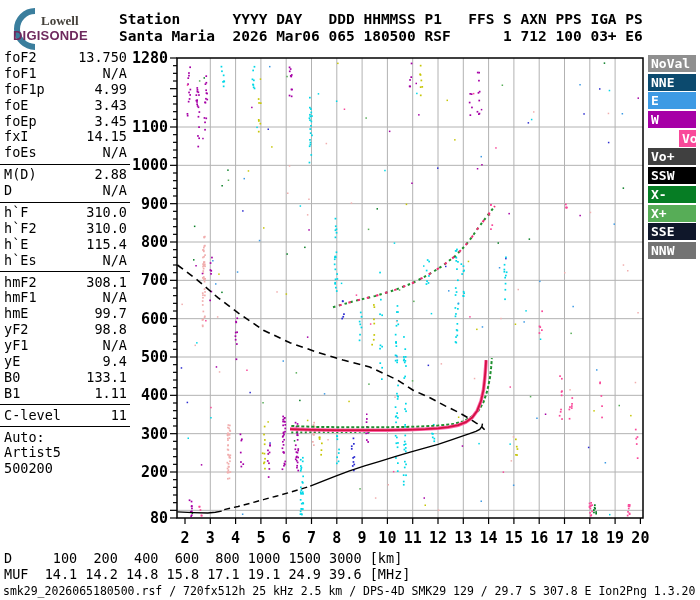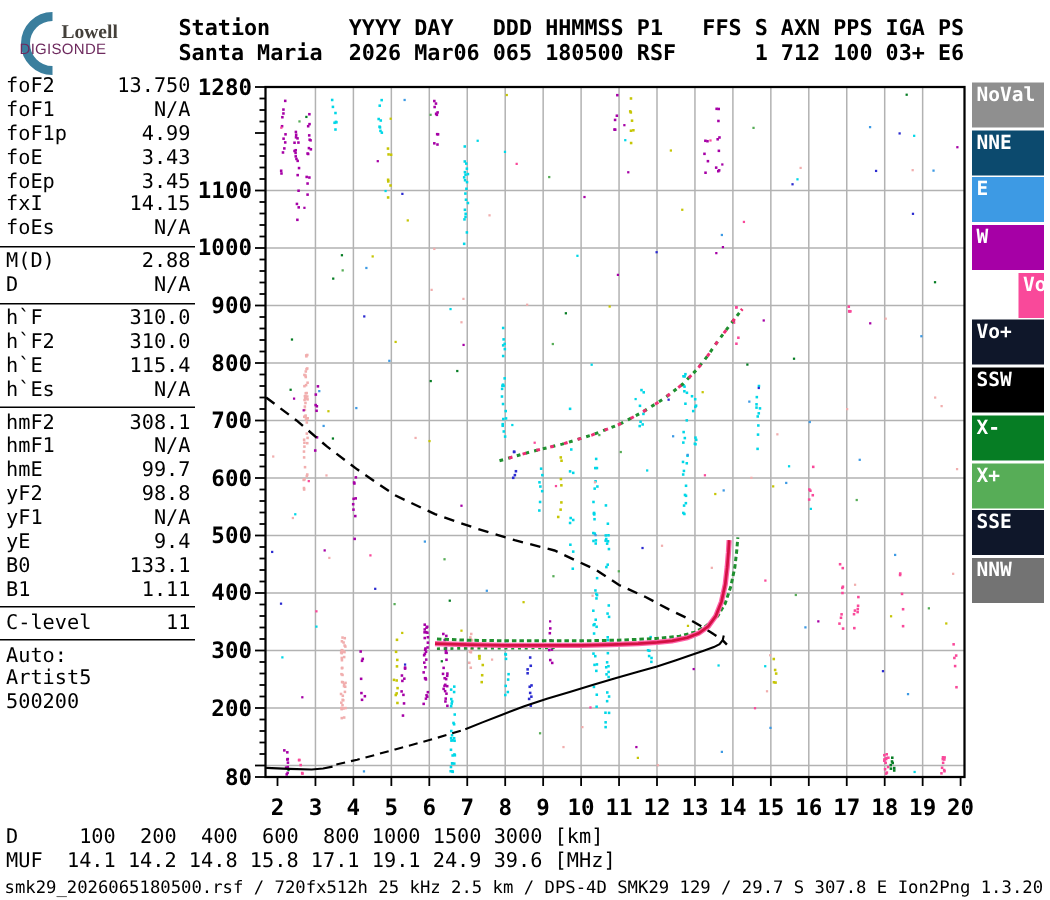--- a/index.html
+++ b/index.html
@@ -3,28 +3,28 @@
 <meta charset="utf-8">
 <style>
   html,body{margin:0;padding:0;background:#fff;}
   .screen{position:relative;width:700px;height:600px;background:#fff;overflow:hidden;
           font-family:"DejaVu Sans Mono",monospace;color:#000;}
   .abs{position:absolute;}
   .logo{left:4px;top:4px;width:118px;height:46px;}
   .logo-top{position:absolute;left:37px;top:9px;font-family:"Liberation Serif",serif;
             font-weight:bold;font-size:13px;color:#44403a;}
   .logo-bottom{position:absolute;left:9px;top:24px;font-family:"Liberation Sans",sans-serif;
-            font-weight:normal;font-size:10px;letter-spacing:.2px;color:#6e2a5e;}
+            font-weight:bold;font-size:13px;letter-spacing:.2px;color:#6e2a5e;}
   .header{left:119px;top:11px;font-weight:bold;font-size:14.5px;line-height:16.5px;white-space:pre;}
   .panel{left:0;top:50px;width:130px;font-size:13.5px;}
   .prow{display:flex;justify-content:space-between;height:15.9px;line-height:15.9px;
         padding:0 3px 0 4px;white-space:pre;}
   .pdiv{border-top:1.5px solid #000;margin:2.5px 0;}
   .legend{left:648px;top:55px;width:48px;}
-  .chip{height:30px;line-height:17.6px;margin-bottom:1.7px;color:#fff;font-weight:bold;
+  .chip{height:17px;line-height:17.6px;margin-bottom:1.7px;color:#fff;font-weight:bold;
         font-size:13px;padding-left:3px;white-space:nowrap;overflow:hidden;}
   .dmuf{left:4px;top:551px;font-size:13.5px;line-height:15.8px;white-space:pre;}
   .footer{left:3px;top:584px;font-size:11.5px;white-space:pre;}
   svg text{font-family:"DejaVu Sans Mono",monospace;}
 </style>
 </head>
 <body>
 
 <div class="screen">
 
@@ -1036,21 +1036,21 @@
       <line x1="640.4000000000001" y1="518" x2="640.4000000000001" y2="524" stroke="#000" stroke-width="1.2"></line>
       <text x="640.4000000000001" y="543" text-anchor="middle" font-size="15" font-weight="bold">20</text>
     </svg>
 
   <div class="abs legend" id="legendBox">
       <div class="chip" style="background: rgb(143, 143, 143);">NoVal</div>
       <div class="chip" style="background: #0c4a6e;">NNE</div>
       <div class="chip" style="background: rgb(61, 154, 228);">E</div>
       <div class="chip" style="background: rgb(166, 0, 166);">W</div>
       <div class="chip" style="background: rgb(249, 73, 154); margin-left: 31px;">Vo-</div>
-      <div class="chip" style="background: #0f172a;">Vo+</div>
+      <div class="chip" style="background: #404040;">Vo+</div>
       <div class="chip" style="background: #000000;">SSW</div>
       <div class="chip" style="background: rgb(6, 125, 36);">X-</div>
       <div class="chip" style="background: rgb(87, 173, 87);">X+</div>
       <div class="chip" style="background: #0f172a;">SSE</div>
       <div class="chip" style="background: #737373;">NNW</div>
     </div>
 
   <div class="abs dmuf"><span>D     100  200  400  600  800 1000 1500 3000 [km]</span>
 <span>MUF  14.1 14.2 14.8 15.8 17.1 19.1 24.9 39.6 [MHz]</span></div>
 

